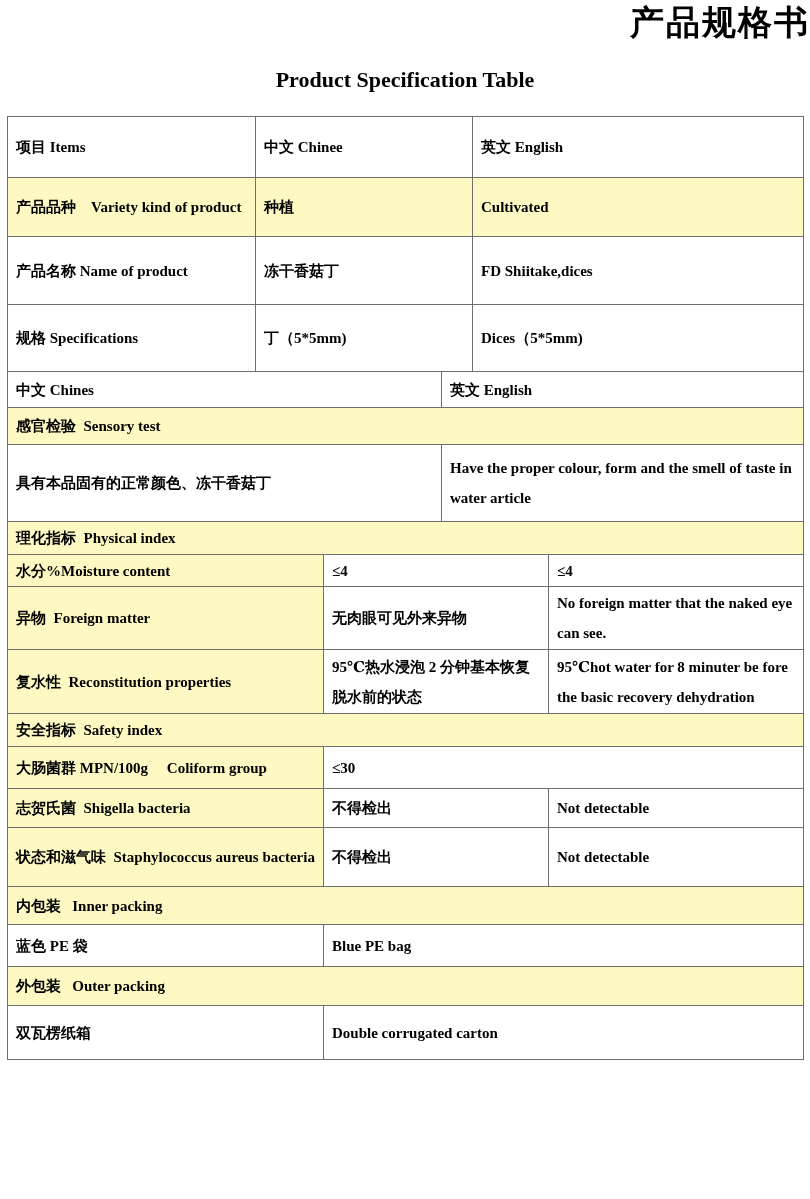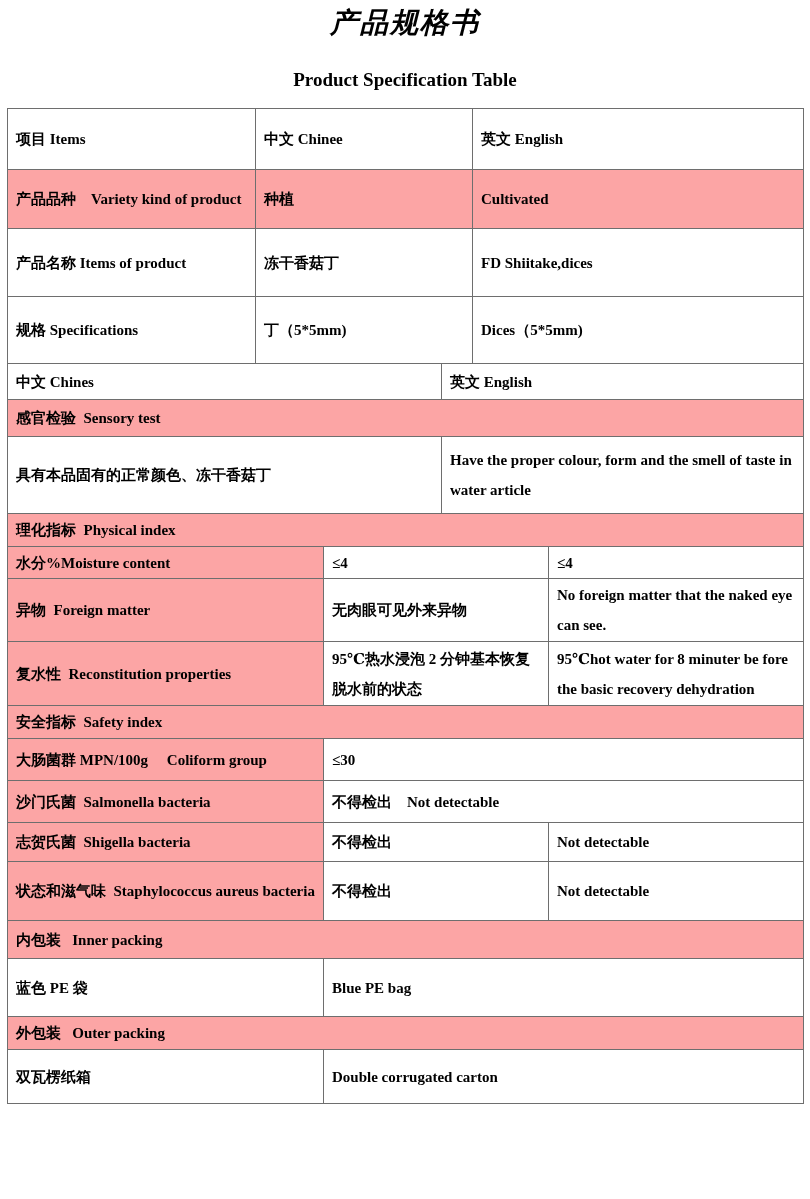--- a/index.html
+++ b/index.html
@@ -8,54 +8,53 @@
     background: #ffffff;
   }
   body {
     width: 810px;
     height: 1199px;
     font-family: "Liberation Serif", "DejaVu Serif", serif;
     color: #000000;
     overflow: hidden;
   }
   .title {
-    text-align: center;
+    text-align: right;
     font-weight: bold;
-    font-size: 28px;
+    font-size: 34px;
     line-height: 42px;
     margin: 2px 0 0 0;
     letter-spacing: 2px;
-    font-style: italic;
   }
   .subtitle {
     text-align: center;
     font-weight: bold;
-    font-size: 19px;
+    font-size: 22px;
     line-height: 32px;
     margin: 20px 0 0 0;
   }
   table.spec {
     border-collapse: collapse;
     table-layout: fixed;
     width: 796px;
-    margin: 12px 0 0 7px;
+    margin: 20px 0 0 7px;
   }
   table.spec td {
     border: 1px solid #6e6e6e;
     font-weight: bold;
     font-size: 15px;
     line-height: 30px;
     padding: 0 8px;
     vertical-align: middle;
     white-space: pre-wrap;
     word-wrap: break-word;
     overflow: hidden;
   }
   .gray {
-    background: #fca5a5;
+    background: #fef9c3;
   }
 </style>
 </head>
 <body>
 
 <h1 class="title">产品规格书</h1>
 <h2 class="subtitle">Product Specification Table</h2>
 
 <table class="spec">
   <colgroup>
@@ -74,21 +73,21 @@
     <td colspan="2">英文 English</td>
   </tr>
 
   <tr style="height:59px">
     <td class="gray">产品品种    Variety kind of product</td>
     <td colspan="3" class="gray">种植</td>
     <td colspan="2" class="gray">Cultivated</td>
   </tr>
 
   <tr style="height:68px">
-    <td>产品名称 Items of product</td>
+    <td>产品名称 Name of product</td>
     <td colspan="3">冻干香菇丁</td>
     <td colspan="2">FD Shiitake,dices</td>
   </tr>
 
   <tr style="height:67px">
     <td>规格 Specifications</td>
     <td colspan="3">丁（5*5mm)</td>
     <td colspan="2">Dices（5*5mm)</td>
   </tr>
 
@@ -132,47 +131,43 @@
     <td colspan="6" class="gray">安全指标  Safety index</td>
   </tr>
 
 
 
   <tr style="height:42px">
     <td colspan="2" class="gray">大肠菌群 MPN/100g     Coliform group</td>
     <td colspan="4">≤30</td>
   </tr>
 
-  <tr style="height:42px">
-    <td colspan="2" class="gray">沙门氏菌  Salmonella bacteria</td>
-    <td colspan="4">不得检出    Not detectable</td>
-  </tr>
 
   <tr style="height:39px">
     <td colspan="2" class="gray">志贺氏菌  Shigella bacteria</td>
     <td colspan="3">不得检出</td>
     <td>Not detectable</td>
   </tr>
 
   <tr style="height:59px">
     <td colspan="2" class="gray">状态和滋气味  Staphylococcus aureus bacteria</td>
     <td colspan="3">不得检出</td>
     <td>Not detectable</td>
   </tr>
 
   <tr style="height:38px">
     <td colspan="6" class="gray">内包装   Inner packing</td>
   </tr>
 
-  <tr style="height:58px">
+  <tr style="height:42px">
     <td colspan="2">蓝色 PE 袋</td>
     <td colspan="4">Blue PE bag</td>
   </tr>
 
-  <tr style="height:33px">
+  <tr style="height:39px">
     <td colspan="6" class="gray">外包装   Outer packing</td>
   </tr>
 
   <tr style="height:54px">
     <td colspan="2">双瓦楞纸箱</td>
     <td colspan="4">Double corrugated carton</td>
   </tr>
 
 </tbody>
   </table>

